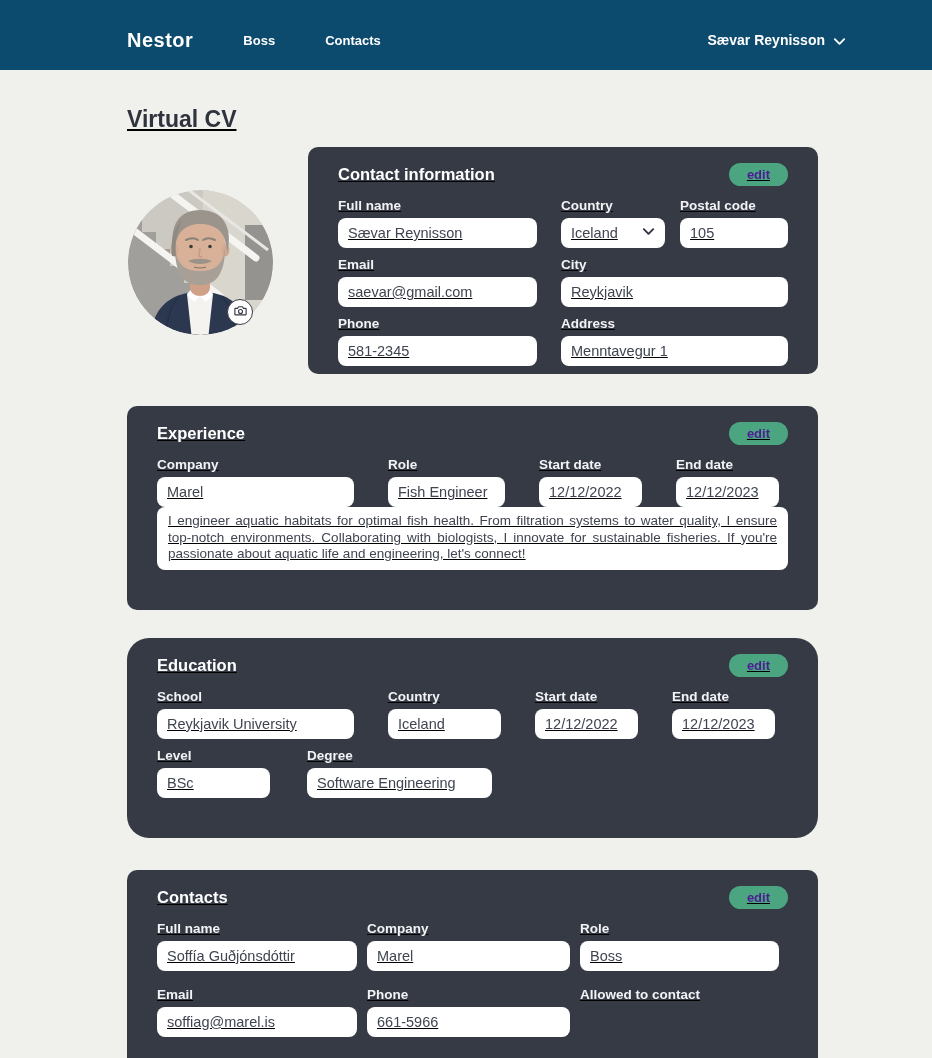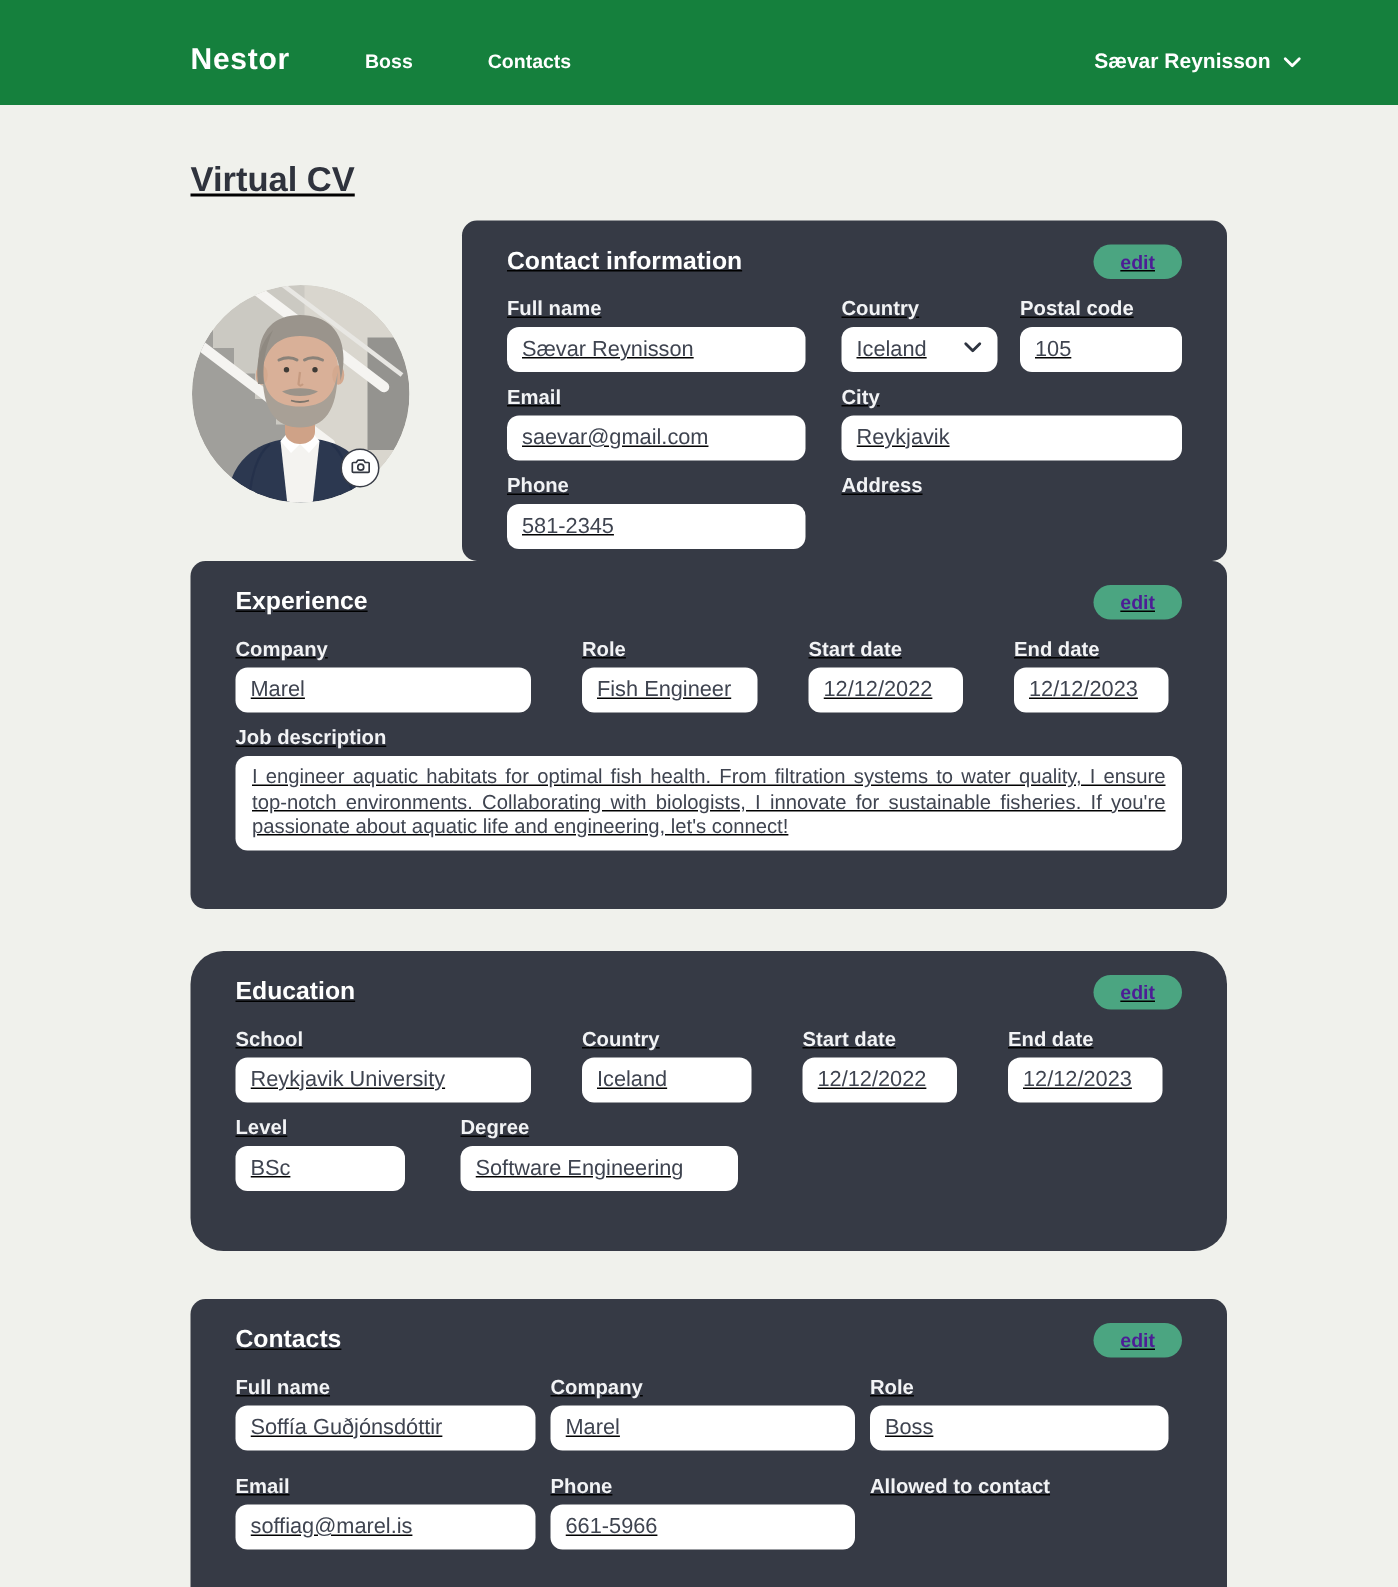--- a/index.html
+++ b/index.html
@@ -6,22 +6,22 @@
   body{
     width:932px;height:1058px;
     background:#f0f1ec;
     font-family:"Liberation Sans", sans-serif;
     overflow:hidden;
   }
   .page{position:relative;width:932px;height:1058px;}
 
   
   .header{
-    height:70px;background:#15803d;box-sizing:border-box;
-    padding:10px 63px 0 127px;
+    height:70px;background:#0c4a6e;box-sizing:border-box;
+    padding:10px 85px 0 127px;
     display:flex;align-items:center;color:#fff;
   }
   .logo{font-size:20px;font-weight:700;letter-spacing:0.5px;cursor:pointer;}
   .nav-link{font-size:13px;font-weight:700;margin-left:50px;cursor:pointer;}
   .user-menu{margin-left:auto;display:flex;align-items:center;gap:7px;
     font-size:14px;font-weight:700;cursor:pointer;}
   .user-menu svg{display:block;margin-top:2px;}
 
   
   .main{padding:0 114px 0 127px;text-decoration:underline;}
@@ -65,21 +65,21 @@
   
   .card-contact{flex:1;height:227px;}
   .contact-grid{display:flex;gap:24px;}
   .ccol-left{width:199px;flex:none;}
   .ccol-right{flex:1;}
   .country-row{display:flex;gap:15px;}
   .country-field{width:104px;flex:none;}
   .postal-field{flex:1;}
 
   
-  .card-exp{height:232px;}
+  .card-exp{margin-top:32px;height:204px;}
   .card-edu{margin-top:28px;height:200px;border-radius:22px;}
   .card-con{margin-top:32px;height:214px;}
 
   .fields-row{display:flex;gap:34px;}
   .w197{width:197px;flex:none;}
   .w117{width:117px;flex:none;}
   .w113{width:113px;flex:none;}
   .w185{width:185px;flex:none;}
   .wdate{width:103px;flex:none;}
   .gap37{gap:37px;}
@@ -196,20 +196,21 @@
                 </div>
               </div>
               <div class="postal-field">
                 <label class="f-label">Postal code</label>
                 <input class="f-input" value="105" style="">
               </div>
             </div>
             <label class="f-label">City</label>
             <input class="f-input" value="Reykjavik" style="">
             <label class="f-label">Address</label>
+            <input class="f-input" value="Menntavegur 1" style="">
           </div>
         </div>
       </div>
     </div>
 
     <div class="card card-exp">
       <div class="card-head">
         <div class="card-title">Experience</div>
         <button class="edit-btn">edit</button>
       </div>
@@ -224,21 +225,20 @@
         </div>
         <div class="wdate">
           <label class="f-label">Start date</label>
           <input class="f-input" value="12/12/2022" style="">
         </div>
         <div class="wdate">
           <label class="f-label">End date</label>
           <input class="f-input" value="12/12/2023" style="">
         </div>
       </div>
-      <label class="f-label">Job description</label>
       <div class="desc-box">I engineer aquatic habitats for optimal fish health. From filtration systems to water quality, I ensure top-notch environments. Collaborating with biologists, I innovate for sustainable fisheries. If you're passionate about aquatic life and engineering, let's connect!</div>
     </div>
 
     <div class="card card-edu">
       <div class="card-head">
         <div class="card-title">Education</div>
         <button class="edit-btn">edit</button>
       </div>
       <div class="fields-row">
         <div class="w197">

